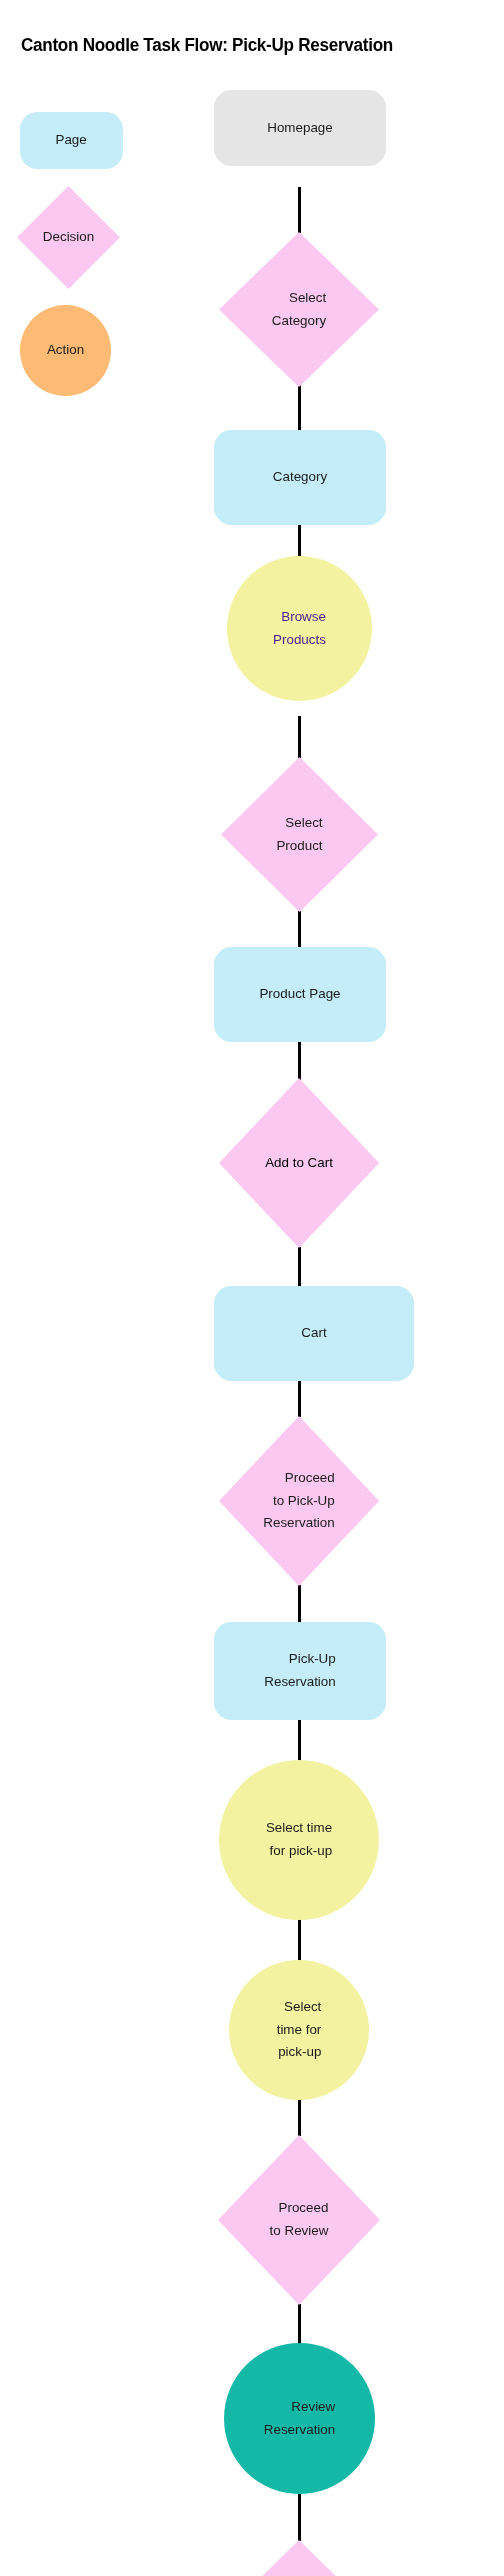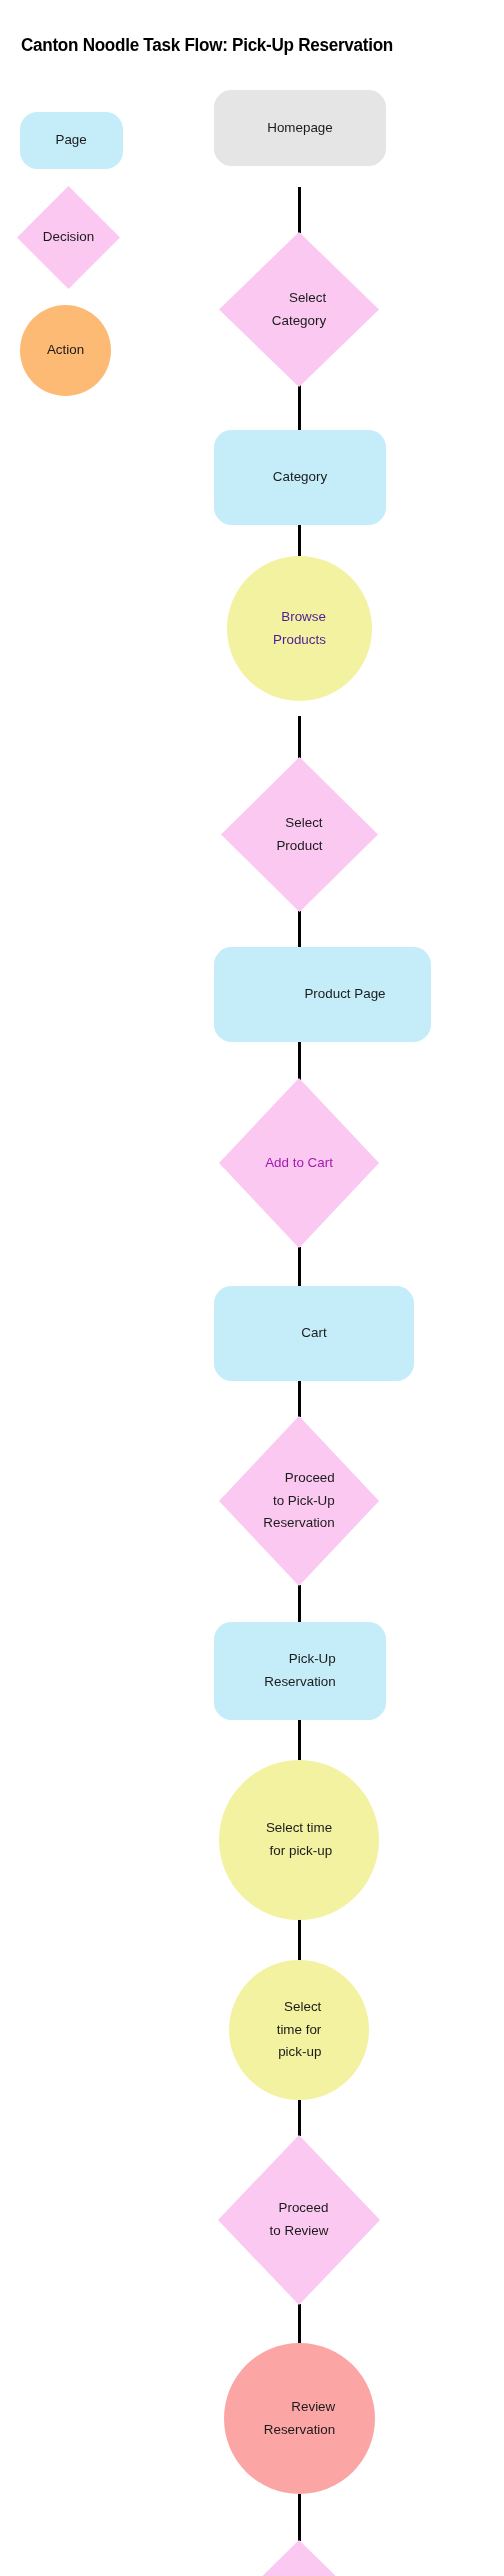--- a/index.html
+++ b/index.html
@@ -73,33 +73,33 @@
     </div>
   <div id="nodes">
       <div class="node shape-rect" style="left: 214px; top: 90px; width: 172px; height: 76px; background: #e5e5e5; color: rgb(27, 27, 27);"><span class="node-label">Homepage</span></div>
       <div class="node shape-diamond" style="left: 219px; top: 232px; width: 160px; height: 155px; background: rgb(251, 200, 241); color: rgb(27, 27, 27);"><span class="node-label">Select
 Category</span></div>
       <div class="node shape-rect" style="left: 214px; top: 430px; width: 172px; height: 95px; background: rgb(196, 237, 249); color: rgb(27, 27, 27);"><span class="node-label">Category</span></div>
       <div class="node shape-circle" style="left: 227px; top: 556px; width: 145px; height: 145px; background: rgb(242, 242, 160); color: #4c1d95;"><span class="node-label">Browse
 Products</span></div>
       <div class="node shape-diamond" style="left: 221px; top: 757px; width: 157px; height: 155px; background: rgb(251, 200, 241); color: rgb(27, 27, 27);"><span class="node-label">Select
 Product</span></div>
-      <div class="node shape-rect" style="left: 214px; top: 947px; width: 172px; height: 95px; background: rgb(196, 237, 249); color: rgb(27, 27, 27); padding-left: 45px;"><span class="node-label">Product Page</span></div>
-      <div class="node shape-diamond" style="left: 219px; top: 1078px; width: 160px; height: 170px; background: rgb(251, 200, 241); color: #a21caf;"><span class="node-label">Add to Cart</span></div>
+      <div class="node shape-rect" style="left: 214px; top: 947px; width: 172px; height: 95px; background: rgb(196, 237, 249); color: rgb(27, 27, 27);"><span class="node-label">Product Page</span></div>
+      <div class="node shape-diamond" style="left: 219px; top: 1078px; width: 160px; height: 170px; background: rgb(251, 200, 241); color: #000000;"><span class="node-label">Add to Cart</span></div>
       <div class="node shape-rect" style="left: 214px; top: 1286px; width: 200px; height: 95px; background: rgb(196, 237, 249); color: rgb(27, 27, 27);"><span class="node-label">Cart</span></div>
       <div class="node shape-diamond" style="left: 219px; top: 1416px; width: 160px; height: 170px; background: rgb(251, 200, 241); color: rgb(27, 27, 27);"><span class="node-label">Proceed
 to Pick-Up
 Reservation</span></div>
       <div class="node shape-rect" style="left: 214px; top: 1622px; width: 172px; height: 98px; background: rgb(196, 237, 249); color: rgb(27, 27, 27);"><span class="node-label">Pick-Up
 Reservation</span></div>
       <div class="node shape-circle" style="left: 219px; top: 1760px; width: 160px; height: 160px; background: rgb(242, 242, 160); color: rgb(27, 27, 27);"><span class="node-label">Select time
 for pick-up</span></div>
       <div class="node shape-circle" style="left: 229px; top: 1960px; width: 140px; height: 140px; background: rgb(242, 242, 160); color: rgb(27, 27, 27);"><span class="node-label">Select
 time for
 pick-up</span></div>
       <div class="node shape-diamond" style="left: 218px; top: 2135px; width: 162px; height: 170px; background: rgb(251, 200, 241); color: rgb(27, 27, 27);"><span class="node-label">Proceed
 to Review</span></div>
-      <div class="node shape-circle" style="left: 224px; top: 2343px; width: 151px; height: 151px; background: #fca5a5; color: rgb(27, 27, 27);"><span class="node-label">Review
+      <div class="node shape-circle" style="left: 224px; top: 2343px; width: 151px; height: 151px; background: #14b8a6; color: rgb(27, 27, 27);"><span class="node-label">Review
 Reservation</span></div>
       <div class="node shape-diamond" style="left: 220px; top: 2540px; width: 158px; height: 155px; background: rgb(251, 200, 241); color: rgb(27, 27, 27);"></div>
     </div>
 </div>
 
 
 </body></html>

